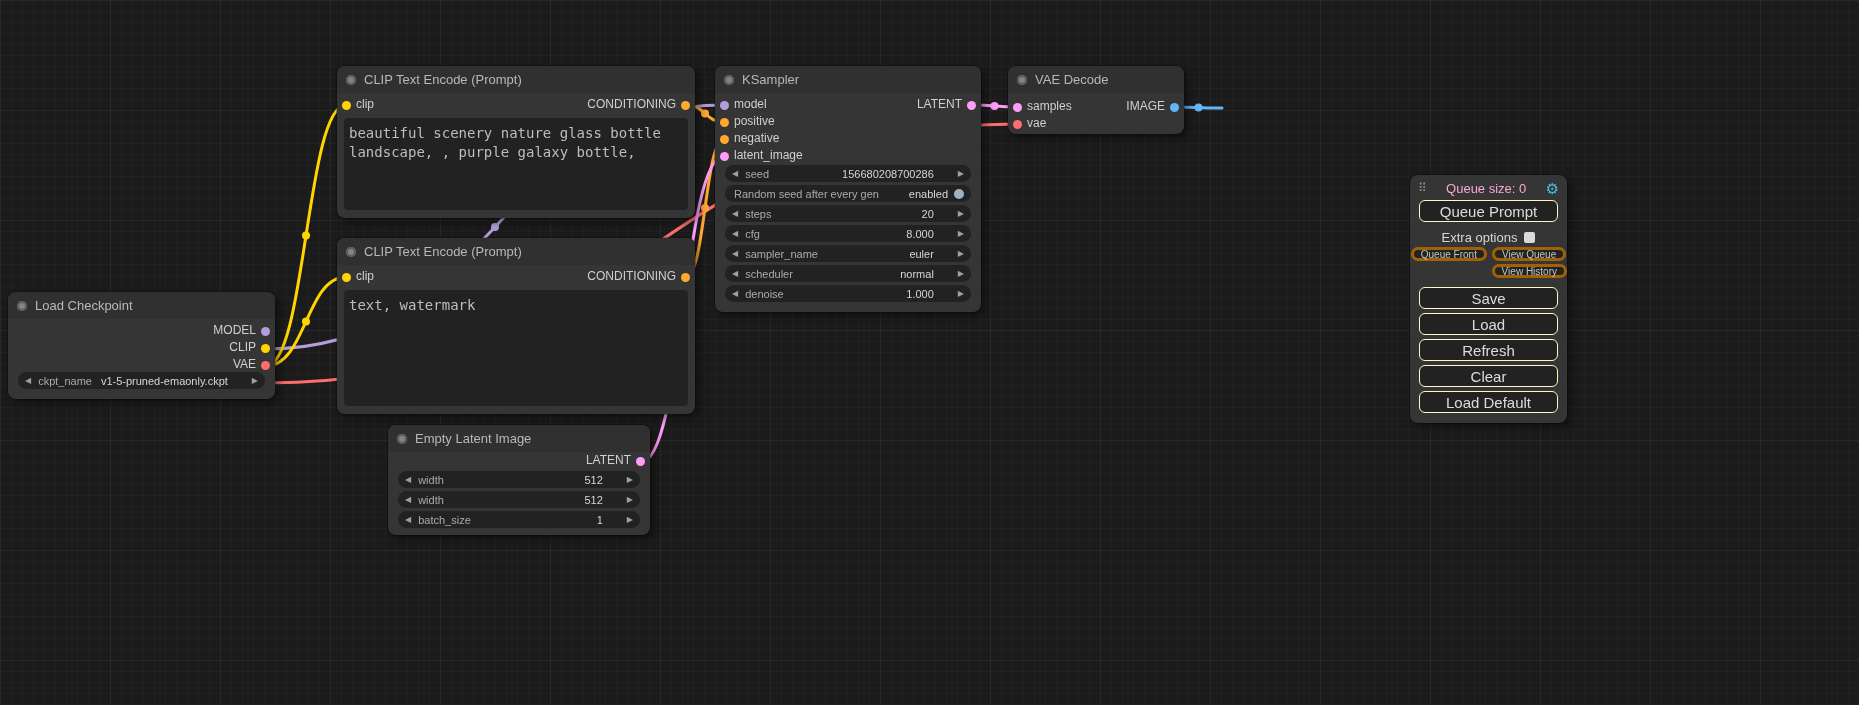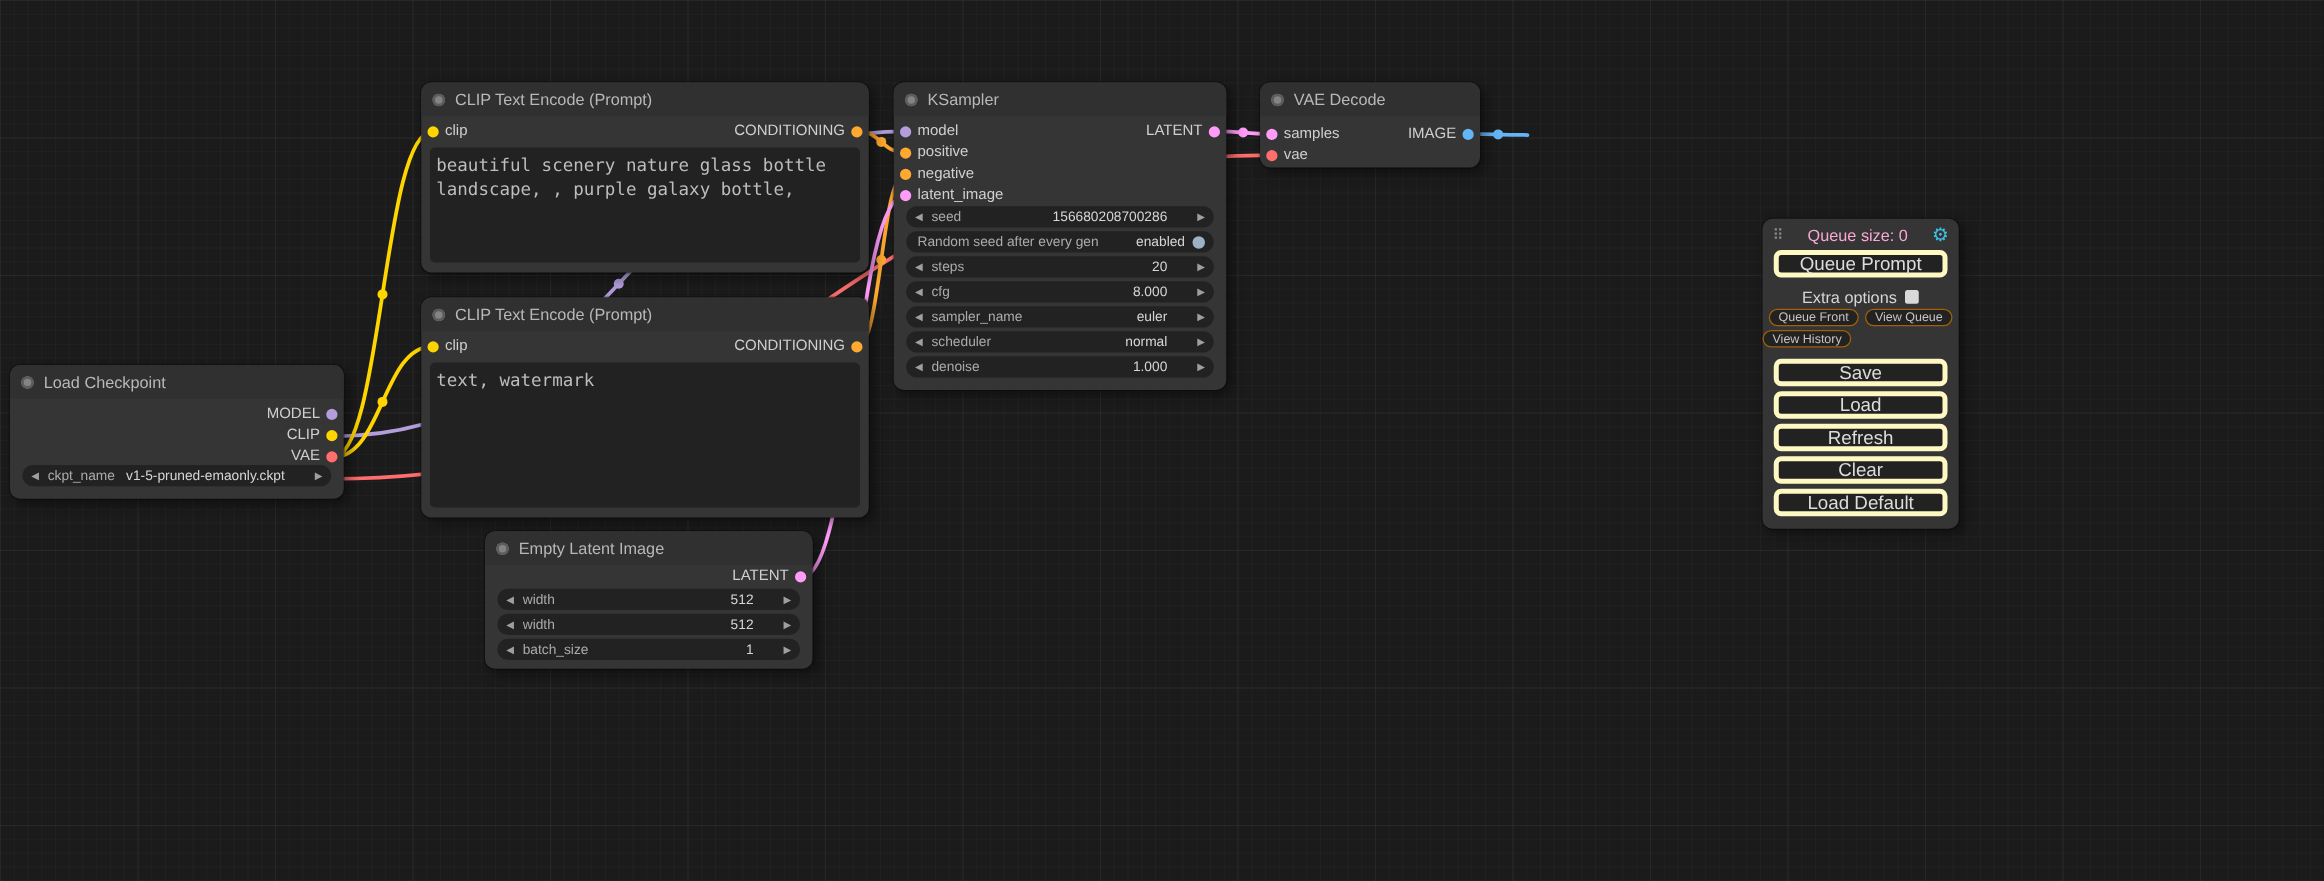--- a/index.html
+++ b/index.html
@@ -67,32 +67,32 @@
   #menu{
     position:absolute;z-index:3;left:1410px;top:175px;width:157px;height:248px;
     background:#353535;border-radius:8px;box-shadow:4px 4px 10px rgba(0,0,0,.45), 0 0 0 1px rgba(0,0,0,.25);
   }
   .mhead{position:absolute;left:0;top:4px;right:0;height:18px;display:flex;align-items:center;padding:0 8px;box-sizing:border-box;}
   .mgrip{color:#8a8a8a;font-size:12px;cursor:grab;}
   .mqueue{flex:1;text-align:center;font-size:13px;color:#f9a8d4;}
   .mgear{color:#3fc1e8;font-size:15px;line-height:1;}
   .mbtn{
     position:absolute;left:9px;width:139px;height:22px;box-sizing:border-box;
-    background:#222;border:4px solid #fef9c3;border-radius:6px;color:#dcdcdc;
+    background:#222;border:1px solid #fef9c3;border-radius:6px;color:#dcdcdc;
     font-size:15px;display:flex;align-items:center;justify-content:center;
     font-family:"Liberation Sans", sans-serif;
   }
   .mextra{position:absolute;left:0;right:0;top:55px;height:15px;display:flex;align-items:center;justify-content:center;font-size:13px;color:#d6d6d6;}
   .mcheck{width:11px;height:11px;background:#d9d9d9;border-radius:2px;margin-left:7px;}
   .msmallrow{position:absolute;left:0;right:0;top:72px;height:14px;display:flex;justify-content:center;gap:5px;}
   .msmall{
-    height:14px;box-sizing:border-box;background:#222;border:1px solid #a16207;border-radius:8px;
+    height:14px;box-sizing:border-box;background:#222;border:3px solid #a16207;border-radius:8px;
     color:#c4c4c4;font-size:10px;display:flex;align-items:center;padding:0 7px;white-space:nowrap;
   }
-  .mhistrow{position:absolute;left:0;right:0;top:89px;height:14px;display:flex;justify-content:flex-start;}
+  .mhistrow{position:absolute;left:0;right:0;top:89px;height:14px;display:flex;justify-content:flex-end;}
 </style>
 </head>
 <body>
 
 <div id="canvas">
 
   <svg class="links" width="1859" height="705">
     <path class="link lk-model" d="M266,349 C495,349 495,105 724,105"></path>
     <path class="link lk-clip" d="M266,366 C306,366 306,105 346,105"></path>
     <path class="link lk-clip" d="M266,366 C306,366 306,277 346,277"></path>

